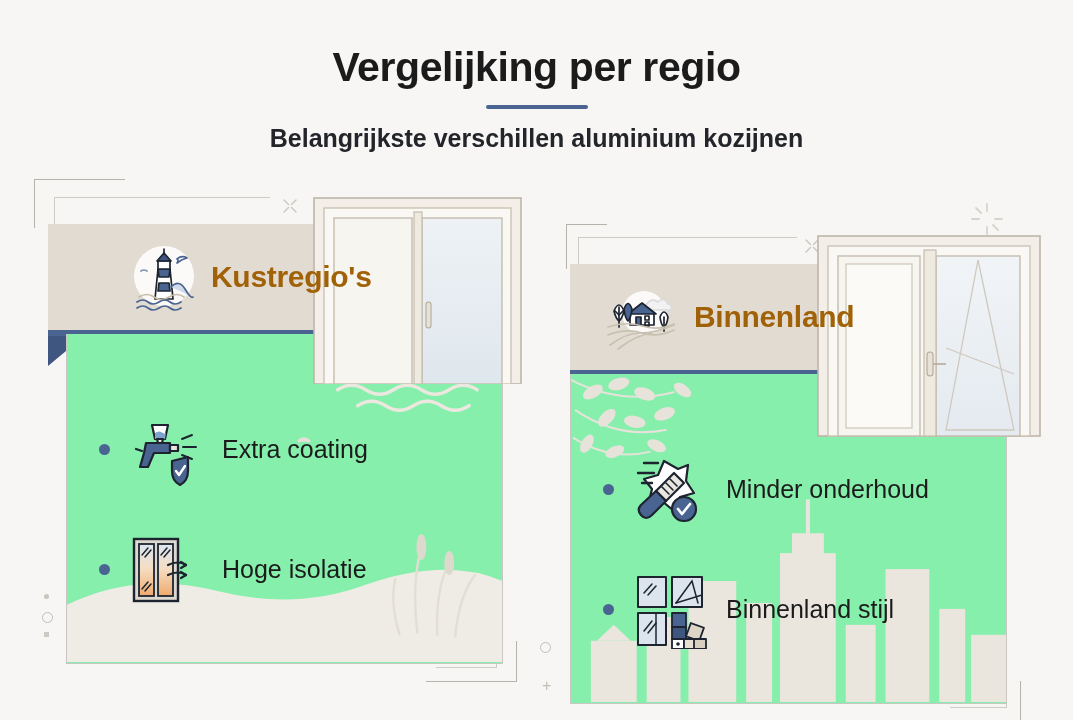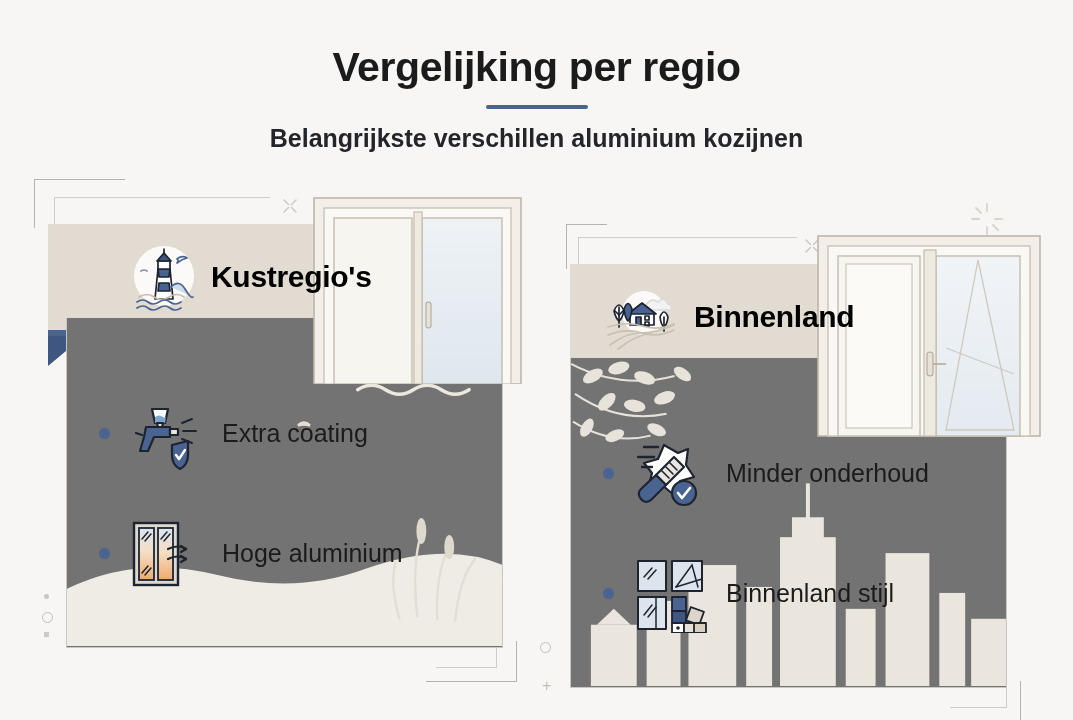--- a/index.html
+++ b/index.html
@@ -58,24 +58,24 @@
     top: 224px;
     width: 455px;
     height: 440px;
   }
   .card-left  { left: 48px; }
   .card-right { left: 570px; margin-top: 40px; }
 
   .card-body {
     position: absolute;
     left: 18px;
-    top: 94px;
+    top: 110px;
     width: 437px;
     height: 330px;
-    background: #737373;
+    background: #86efac;
     border: 1px solid #c9c7c2;
     border-top: none;
     overflow: hidden;
     box-sizing: border-box;
   }
   .card-right .card-body {
     left: 0;
     width: 437px;
     text-align: right;
   }
@@ -144,21 +144,21 @@
 
   .banner-title {
     position: absolute;
     left: 163px;
     top: 0;
     height: 106px;
     display: flex;
     align-items: center;
     font-size: 30px;
     font-weight: bold;
-    color: #000000;
+    color: #a16207;
     letter-spacing: -0.3px;
     z-index: 4;
   }
   .banner-icon {
     position: absolute;
     left: 77px;
     top: 15px;
     width: 78px;
     height: 78px;
     z-index: 4;
@@ -383,21 +383,21 @@
             </g>
             <g stroke="#1d2430" stroke-width="2.2" fill="none" stroke-linecap="round">
               <path d="M42 36 q10 -5 18 0"></path>
                 <path d="M60 36 l-5 -3"></path>
                 <path d="M60 36 l-5 3"></path>
               <path d="M42 46 q10 -5 18 0"></path>
                 <path d="M60 46 l-5 -3"></path>
                 <path d="M60 46 l-5 3"></path>
             </g>
           </svg>
-          <span class="feature-label">Hoge aluminium</span>
+          <span class="feature-label">Hoge isolatie</span>
         </div>
 
       </div>
     </div>
 
     <span class="dot-sm" style="left:-4px; top:370px;"></span>
     <span class="ring-sm" style="left:-6px; top:388px;"></span>
     <span class="sq-sm" style="left:-4px; top:408px;"></span>
   </div>
 

